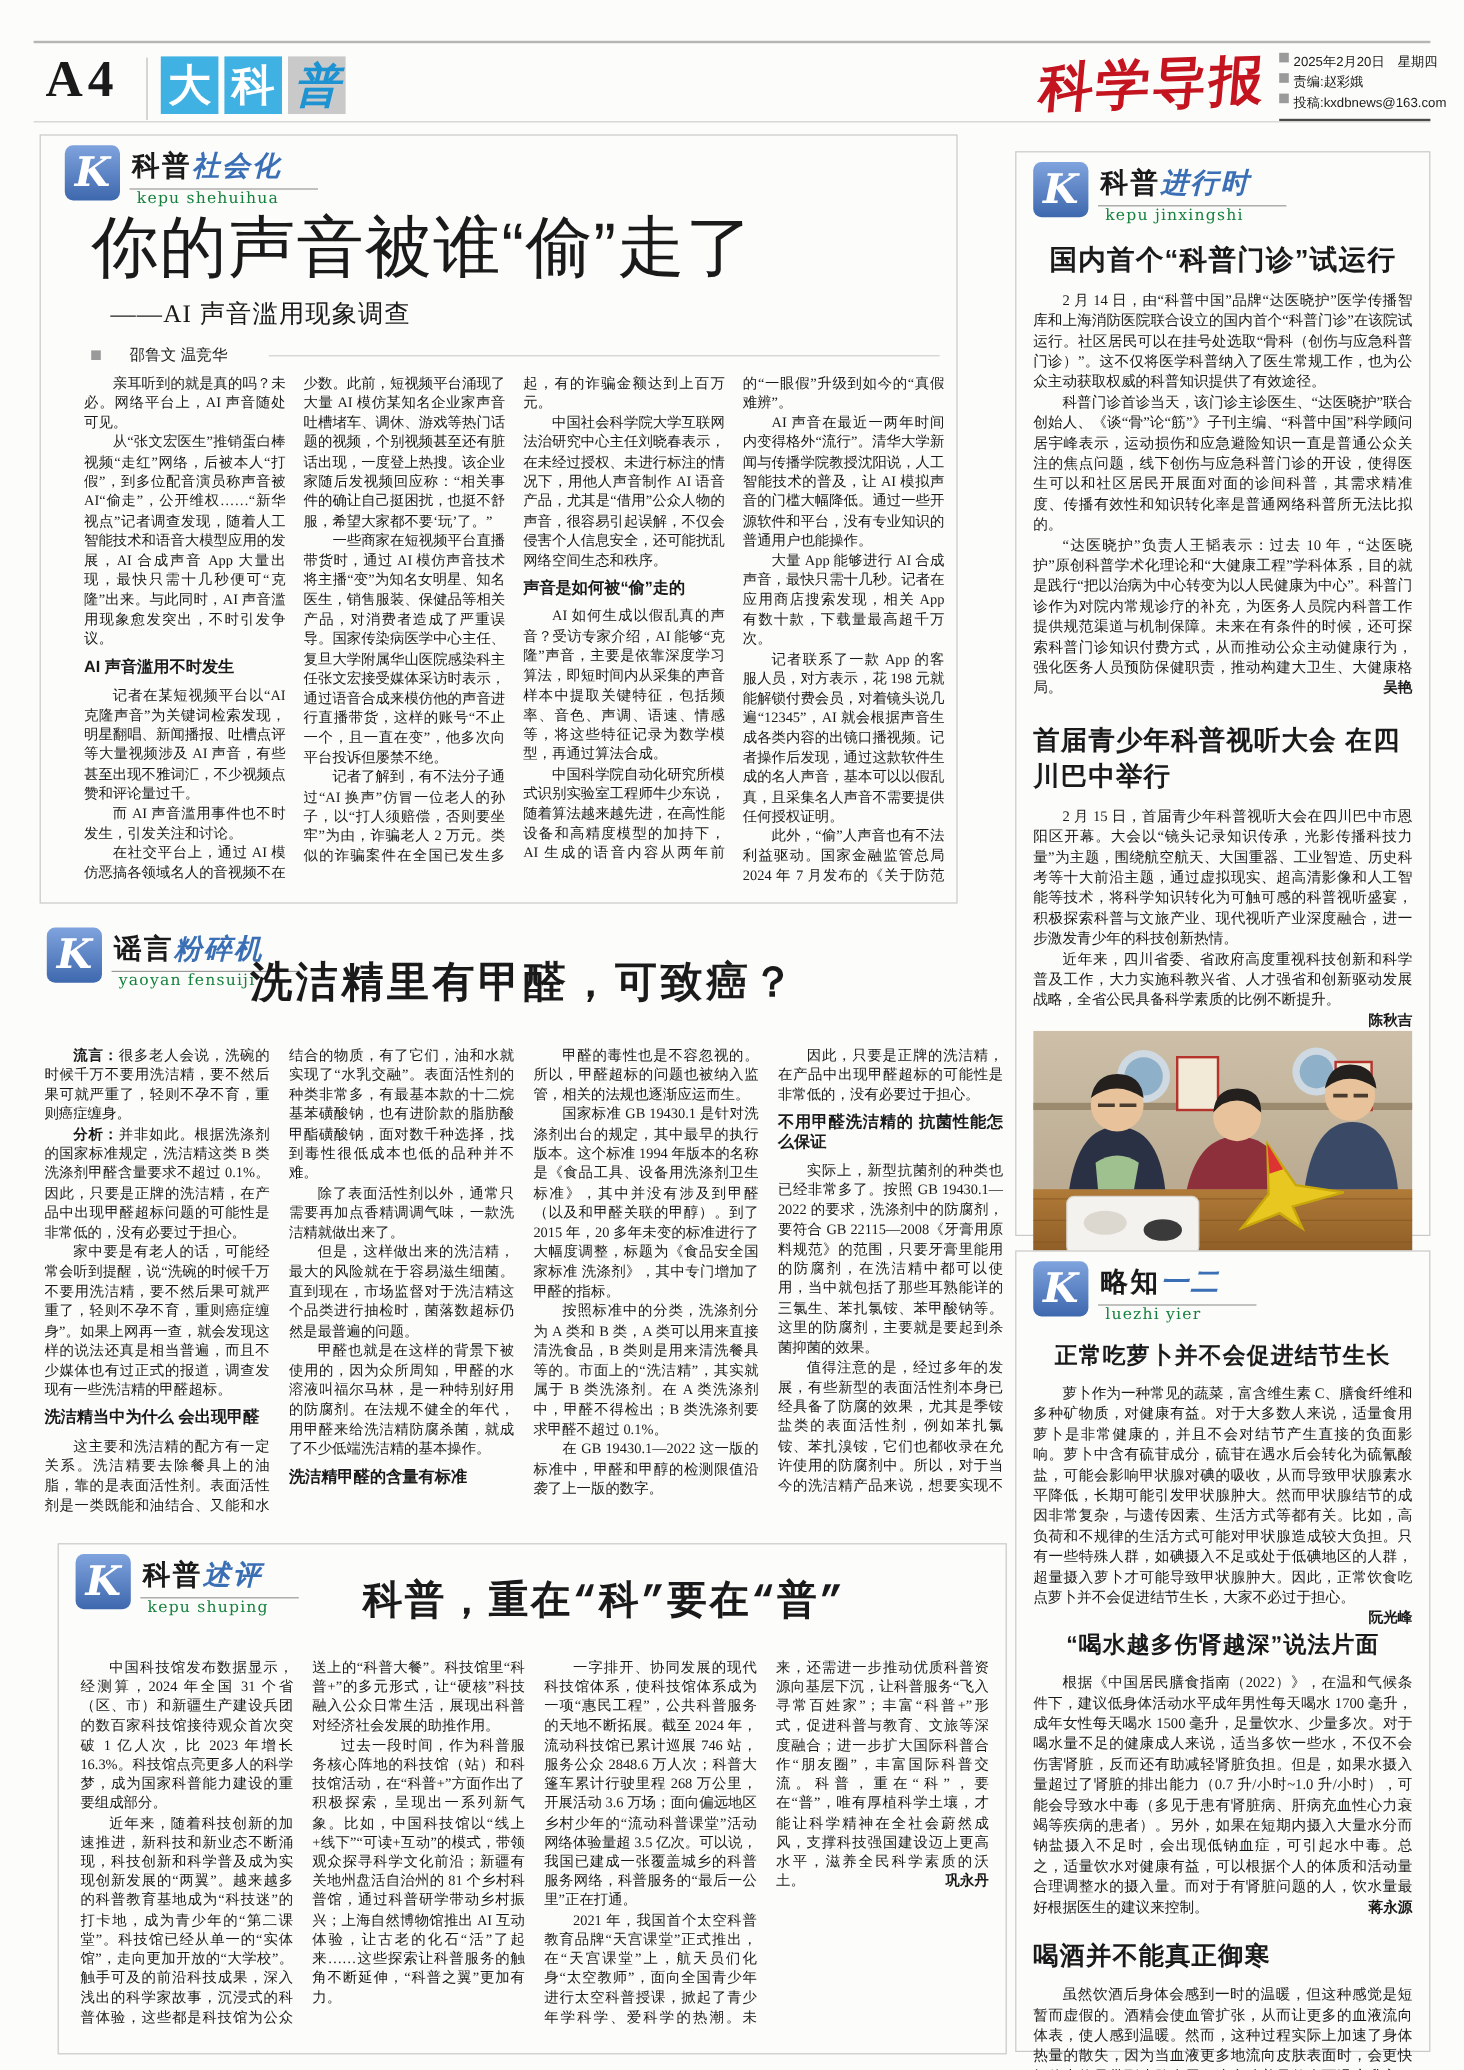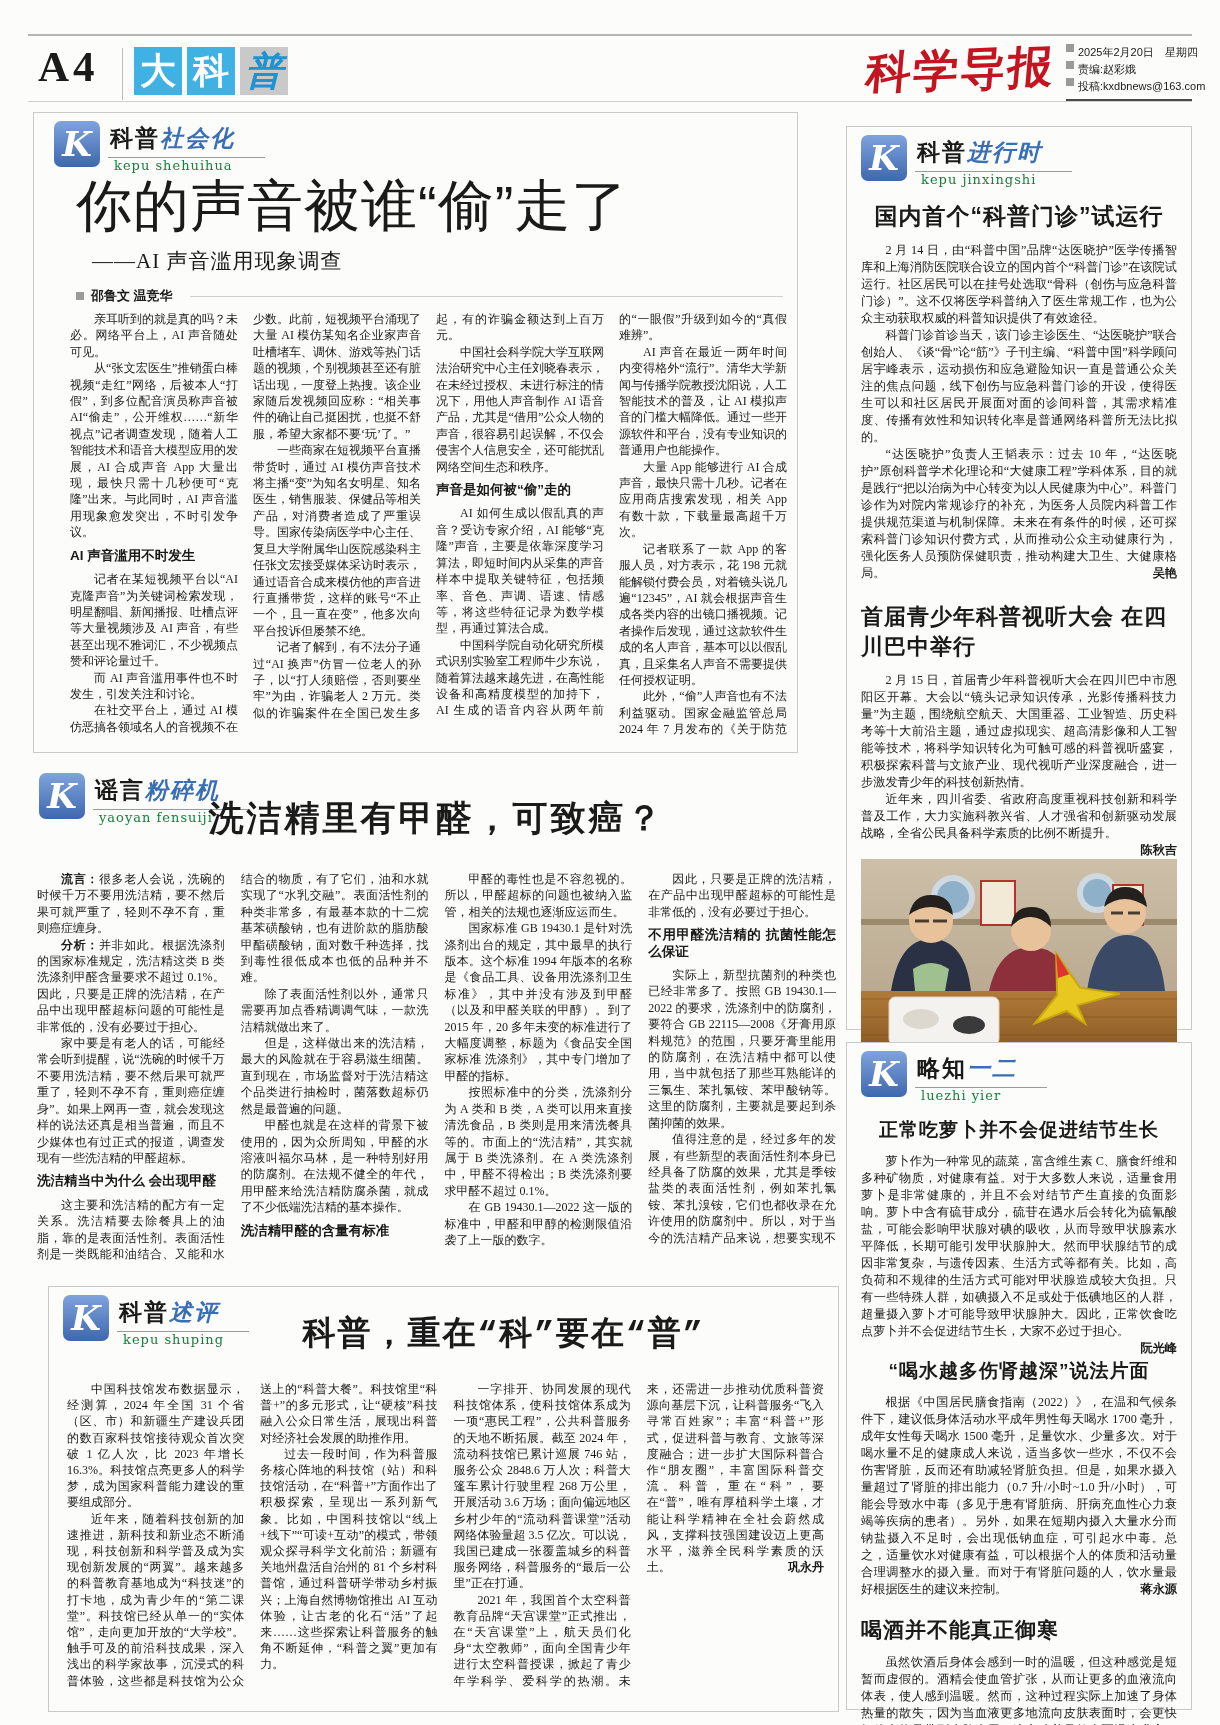--- a/index.html
+++ b/index.html
@@ -31,22 +31,22 @@
   .badge-row{border-bottom:1px solid #9a9a9a;padding:0 30px 3px 2px;white-space:nowrap;}
   .badge-n1{font-weight:bold;font-size:23px;letter-spacing:2px;}
   .badge-n2{font-weight:bold;font-size:23px;color:#3a6fb5;font-style:italic;letter-spacing:2px;}
   .badge-py{font-family:"DejaVu Serif",serif;color:#15803d;font-size:13px;padding-left:6px;letter-spacing:1px;}
   
   .box{position:absolute;border:1px solid #c9c9c9;background:#fcfcfa;box-sizing:border-box;}
   
   .main-head{position:absolute;left:42px;top:56px;font-family:"Liberation Sans","DejaVu Sans",sans-serif;
              font-weight:400;font-size:56px;letter-spacing:1px;}
   .main-sub{position:absolute;left:58px;top:134px;font-size:21px;letter-spacing:1px;}
-  .byline{position:absolute;left:42px;top:174px;right:14px;display:flex;align-items:center;gap:7px;
-          font-family:"Liberation Sans","DejaVu Sans",sans-serif;font-weight:bold;font-size:13px;}
+  .byline{position:absolute;left:42px;top:174px;right:14px;display:flex;align-items:center;gap:24px;
+          font-family:"Liberation Sans","DejaVu Sans",sans-serif;font-weight:normal;font-size:13px;}
   .byline .rule{flex:1;border-top:1px solid #cfcfcf;margin-left:10px;}
   .cols{position:absolute;text-align:justify;column-fill:auto;overflow:hidden;}
   .cols p{margin:0;text-indent:2em;}
   .cols .col-subhead{font-family:"Liberation Sans","DejaVu Sans",sans-serif;font-weight:bold;
                      font-size:13.5px;margin:7px 0;text-indent:0;}
   .cols .psign,.sign{font-weight:bold;font-family:"Liberation Sans","DejaVu Sans",sans-serif;}
   .cols .psign{float:right;}
   .cols-main{left:36px;right:10px;top:198px;bottom:8px;column-count:4;column-gap:15px;font-size:12px;line-height:16.4px;}
   
   #rumor{position:absolute;left:33px;top:765px;width:807px;height:507px;}

